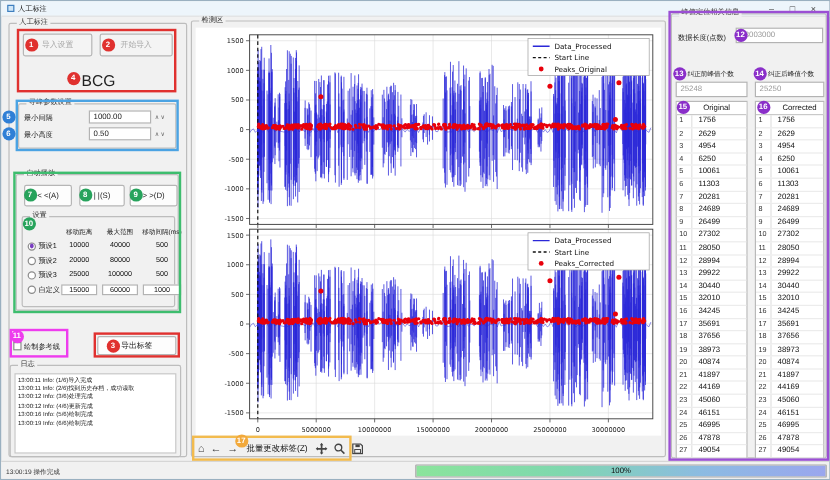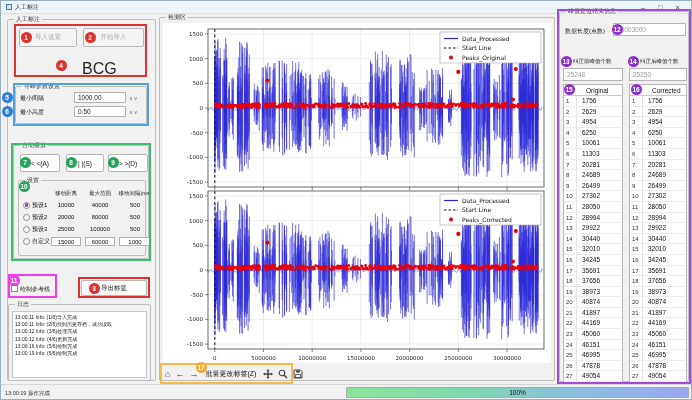--- a/index.html
+++ b/index.html
@@ -75,21 +75,21 @@
   <div class="gb" style="left:6px;top:18px;width:149px;height:362px">
     <span class="gb-label">人工标注</span>
   </div>
 
   <div class="btn disabled" style="left:18px;top:27px;width:58px;height:19px">
       <span>导入设置</span>
     </div>
   <div class="btn disabled" style="left:82px;top:27px;width:61px;height:19px">
       <span>开始导入</span>
     </div>
-  <div class="lbl" style="left:81px;top:59px;font-size:16px">BCG</div>
+  <div class="lbl" style="left:67px;top:59px;font-size:13px">BCG</div>
 
   <div class="gb" style="left:14px;top:85px;width:132px;height:38px">
     <span class="gb-label">寻峰参数设置</span>
     <span class="lbl" style="left:4px;top:7px">最小间隔</span>
     <span class="inp" style="left:58px;top:5px;width:52px;height:11px">1000.00</span>
     <span class="spin" style="left:113px;top:8px">∧∨</span>
     <span class="lbl" style="left:4px;top:21px">最小高度</span>
     <span class="inp" style="left:58px;top:19px;width:52px;height:11px">0.50</span>
     <span class="spin" style="left:113px;top:22px">∧∨</span>
   </div>

